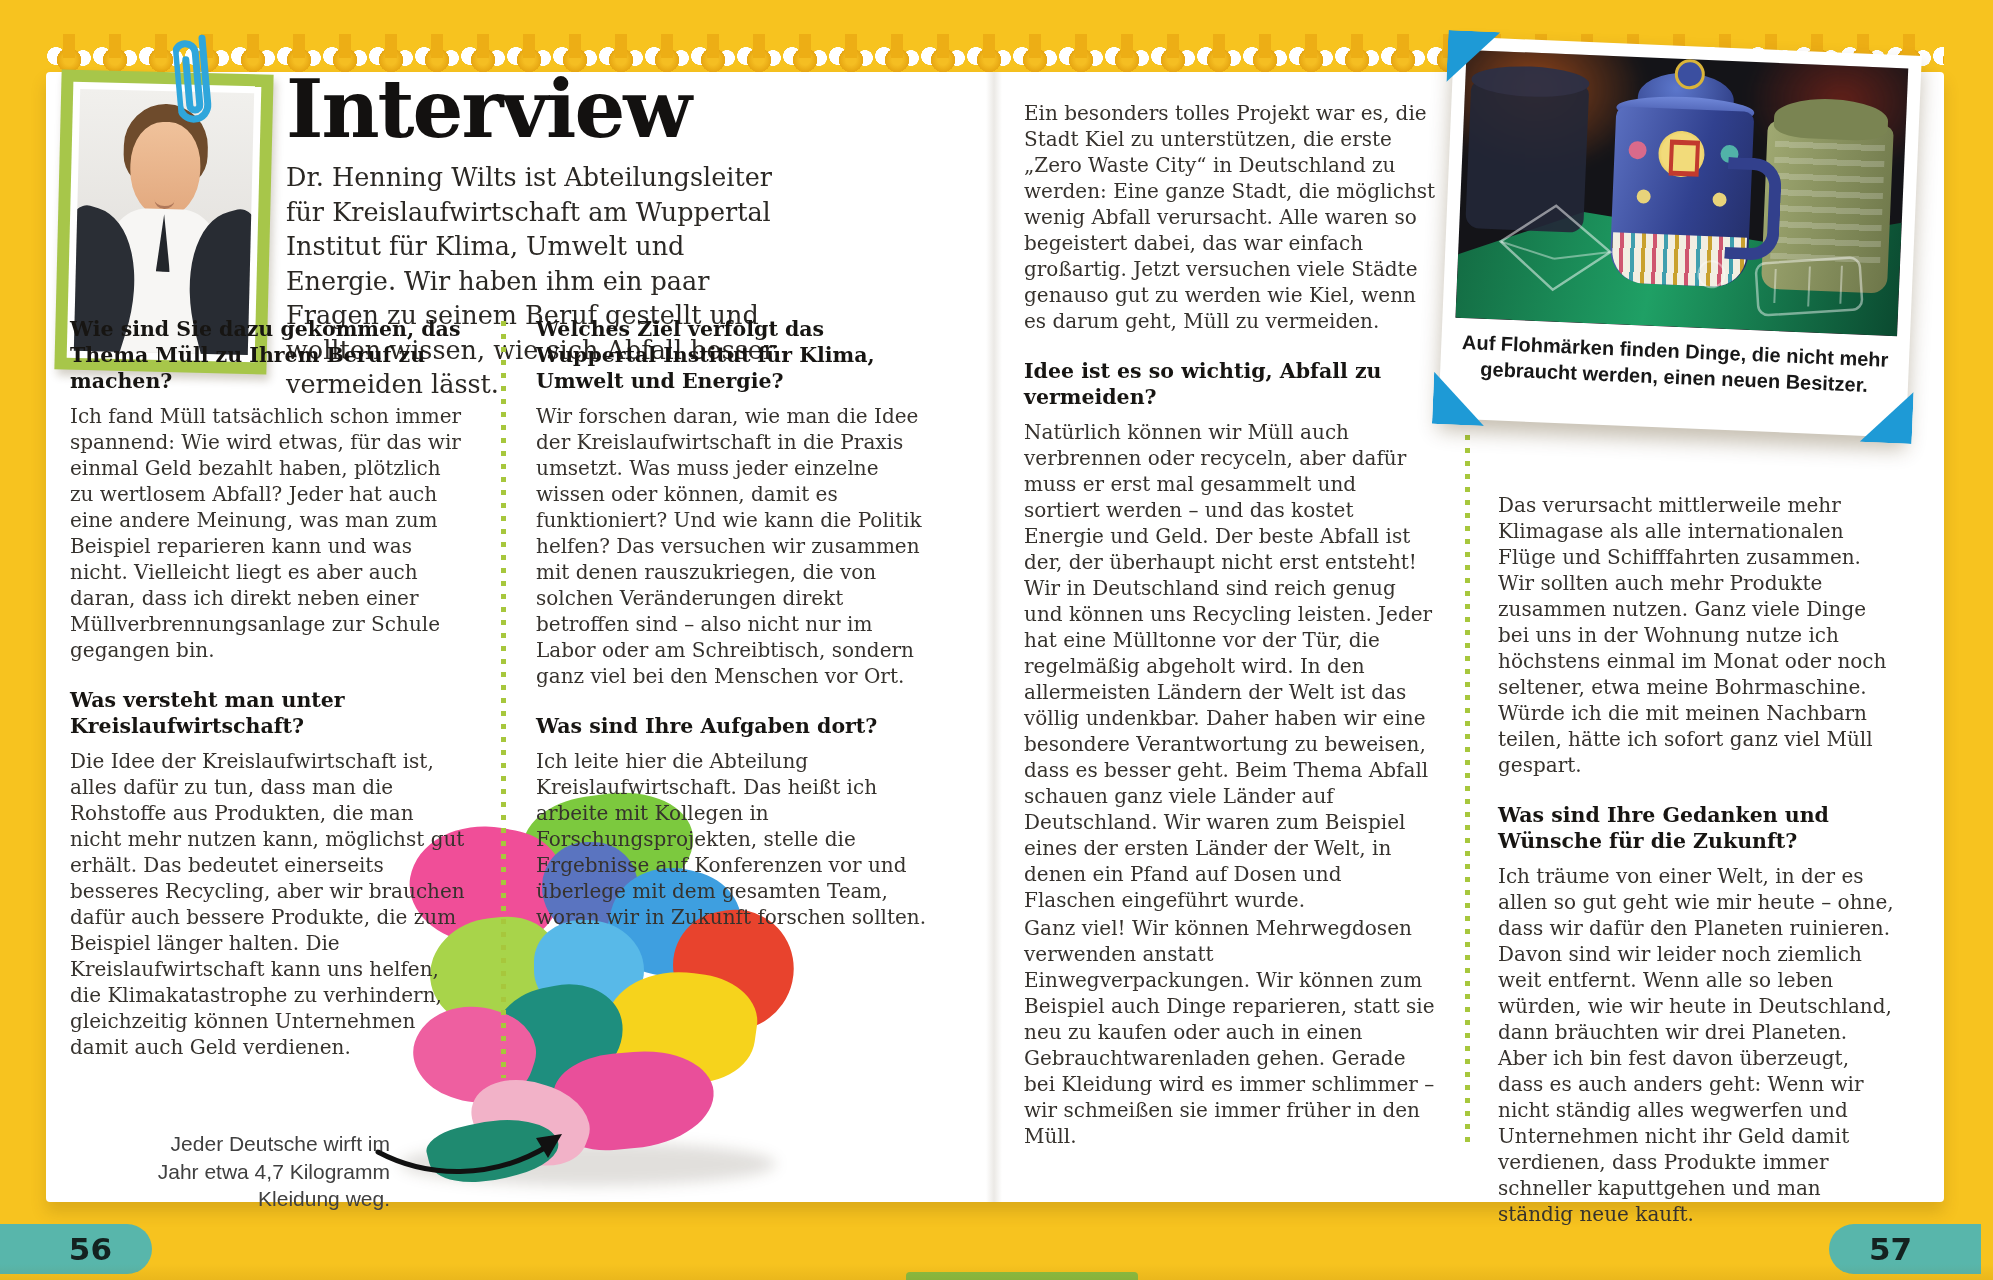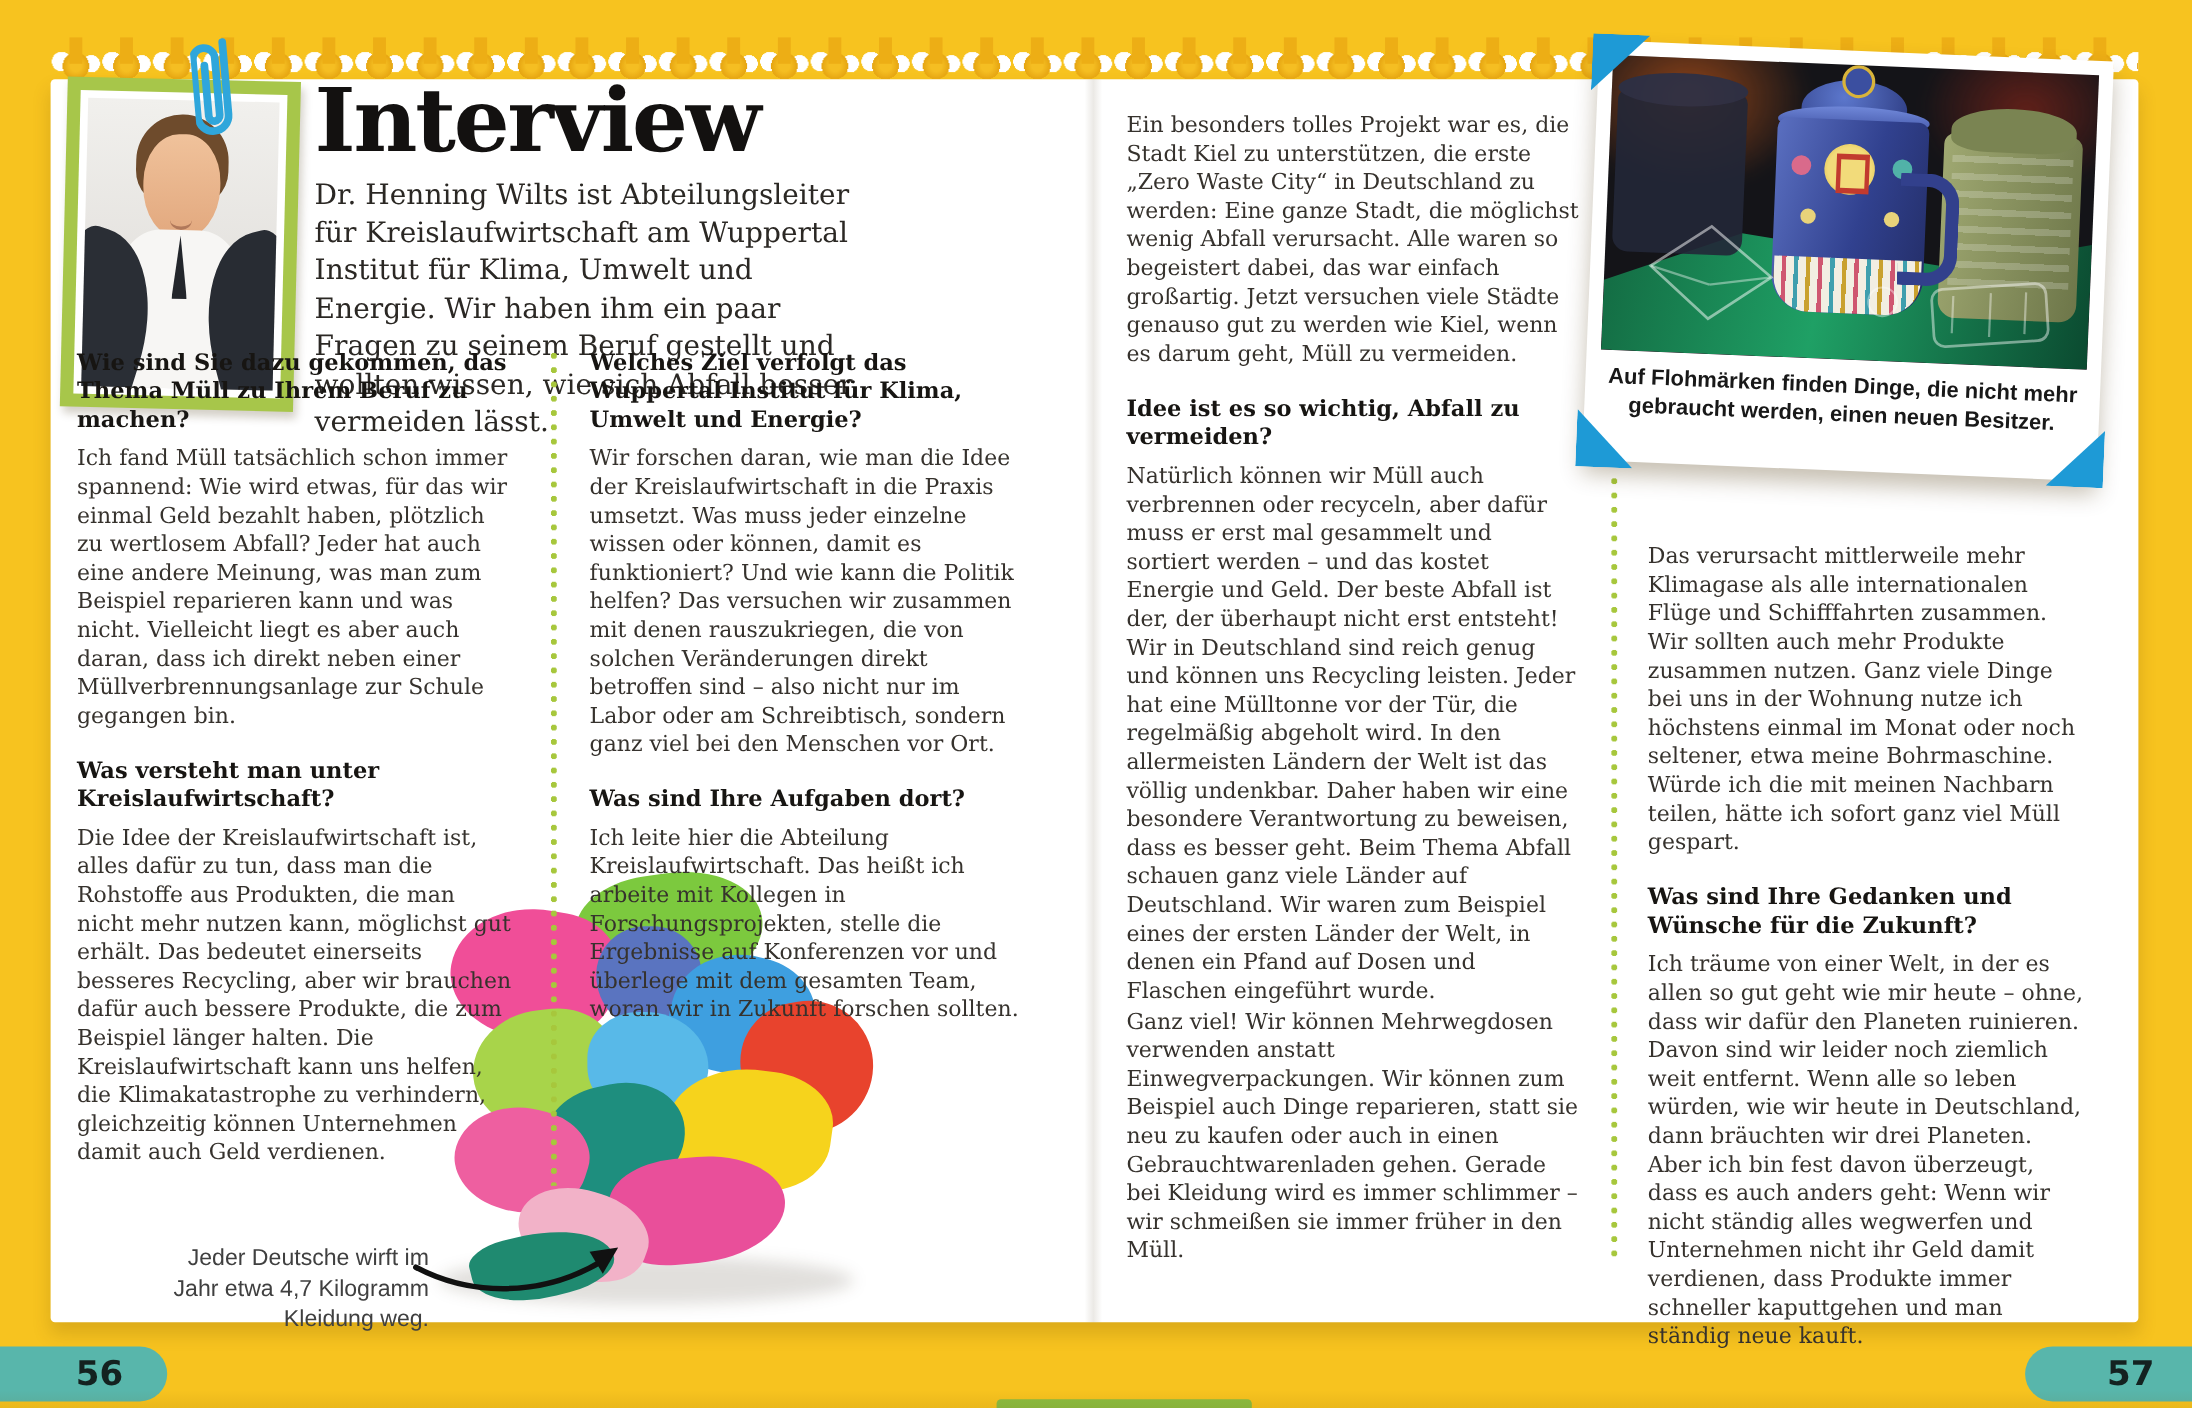--- a/index.html
+++ b/index.html
@@ -135,21 +135,21 @@
   .ph-corner.tl{left:-6px;top:-6px;clip-path:polygon(0 0,100% 0,0 100%);}
   .ph-corner.bl{left:-6px;bottom:-6px;clip-path:polygon(0 0,0 100%,100% 100%);}
   .ph-corner.br{right:-6px;bottom:-6px;clip-path:polygon(100% 0,100% 100%,0 100%);}
   
   .badge{
     position:absolute;top:1224px;height:50px;width:152px;background:#58B6AB;
     display:flex;align-items:center;
     font-family:"DejaVu Sans",sans-serif;font-weight:bold;font-size:31px;color:#142220;
   }
   .badge-left{left:0;border-radius:0 25px 25px 0;justify-content:flex-end;padding-right:40px;box-sizing:border-box;}
-  .badge-right{right:0;border-radius:25px 0 0 25px;justify-content:center;padding-left:40px;box-sizing:border-box;}
+  .badge-right{right:12px;border-radius:25px 0 0 25px;justify-content:flex-start;padding-left:40px;box-sizing:border-box;}
   .next-page-sliver{position:absolute;left:906px;top:1272px;width:232px;height:8px;background:#8ABD41;border-radius:4px 4px 0 0;}
   .bottom-shade{position:absolute;left:0;bottom:0;width:100%;height:16px;background:linear-gradient(180deg,rgba(120,80,0,0),rgba(120,80,0,.10));}
 </style>
 </head>
 <body>
 
 <div>
 
   <div class="spread"></div>
   <div class="torn-edge"></div>

